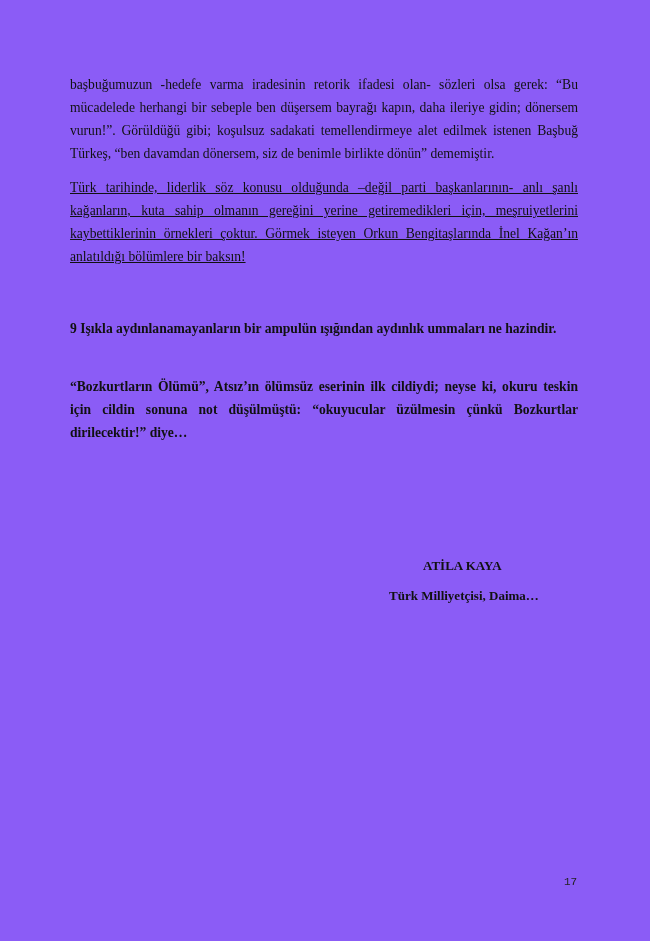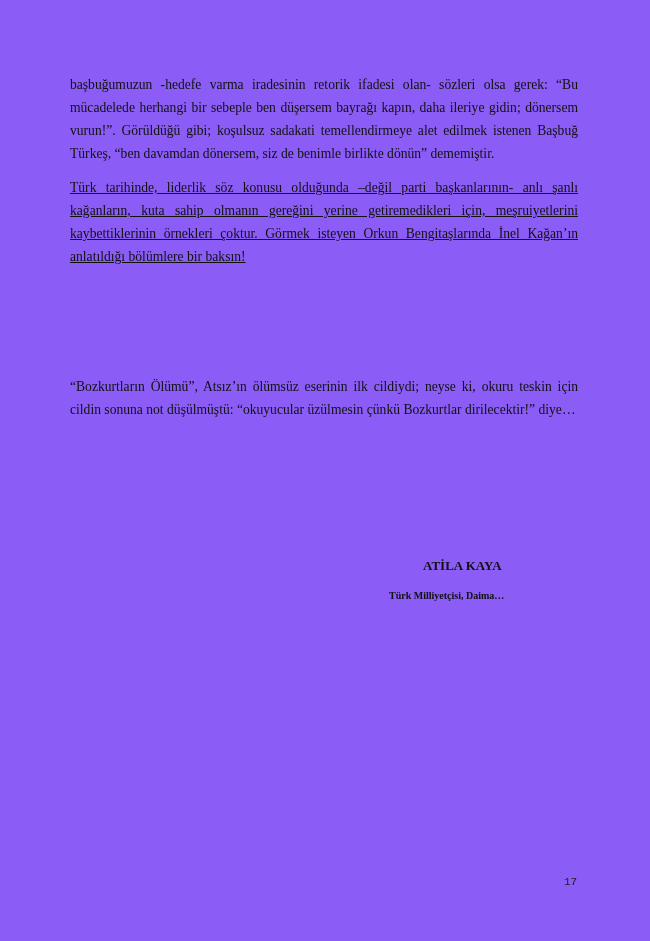--- a/index.html
+++ b/index.html
@@ -5,29 +5,30 @@
   html, body { margin: 0; padding: 0; background: #ffffff; }
   body { width: 650px; height: 941px; position: relative; overflow: hidden;
          font-family: "Liberation Serif", serif; color: #111; }
   .page { position: absolute; left: 0; top: 0; width: 650px; height: 941px; background: #8b5cf6; }
   .body-text { position: absolute; left: 70px; width: 508px; font-size: 13.6px; line-height: 23px;
                text-align: justify; margin: 0; }
   .p1 { top: 73px; }
   .p2 { top: 176px; text-decoration: underline; }
   .heading { position: absolute; left: 70px; width: 520px; top: 317px; font-size: 13.6px;
              font-weight: bold; margin: 0; line-height: 23px; }
-  .p3 { top: 375px; font-weight: normal; }
+  .p3 { top: 375px; font-weight: bold; }
   .sig-name { position: absolute; left: 423px; top: 556px; font-size: 13px; font-weight: bold; margin: 0; line-height: 20px; }
-  .sig-title { position: absolute; left: 389px; top: 586px; font-size: 10px; font-weight: bold; margin: 0; line-height: 20px; }
+  .sig-title { position: absolute; left: 389px; top: 586px; font-size: 13px; font-weight: bold; margin: 0; line-height: 20px; }
   .page-number { position: absolute; left: 564px; top: 876px; font-family: Liberation Mono, monospace;
                  font-size: 11px; color: #222; }
 </style>
 </head>
 <body>
 
 <div class="page">
   <p class="body-text p1">başbuğumuzun -hedefe varma iradesinin retorik ifadesi olan- sözleri olsa gerek: “Bu mücadelede herhangi bir sebeple ben düşersem bayrağı kapın, daha ileriye gidin; dönersem vurun!”. Görüldüğü gibi; koşulsuz sadakati temellendirmeye alet edilmek istenen Başbuğ Türkeş, “ben davamdan dönersem, siz de benimle birlikte dönün” dememiştir.</p>
   <p class="body-text p2">Türk tarihinde, liderlik söz konusu olduğunda –değil parti başkanlarının- anlı şanlı kağanların, kuta sahip olmanın gereğini yerine getiremedikleri için, meşruiyetlerini kaybettiklerinin örnekleri çoktur. Görmek isteyen Orkun Bengitaşlarında İnel Kağan’ın anlatıldığı bölümlere bir baksın!</p>
+  <p class="heading">9 Işıkla aydınlanamayanların bir ampulün ışığından aydınlık ummaları ne hazindir.</p>
   <p class="body-text p3">“Bozkurtların Ölümü”, Atsız’ın ölümsüz eserinin ilk cildiydi; neyse ki, okuru teskin için cildin sonuna not düşülmüştü: “okuyucular üzülmesin çünkü Bozkurtlar dirilecektir!” diye…</p>
   <p class="sig-name">ATİLA KAYA</p>
   <p class="sig-title">Türk Milliyetçisi, Daima…</p>
   <div class="page-number">17</div>
 </div>
 
 </body></html>

